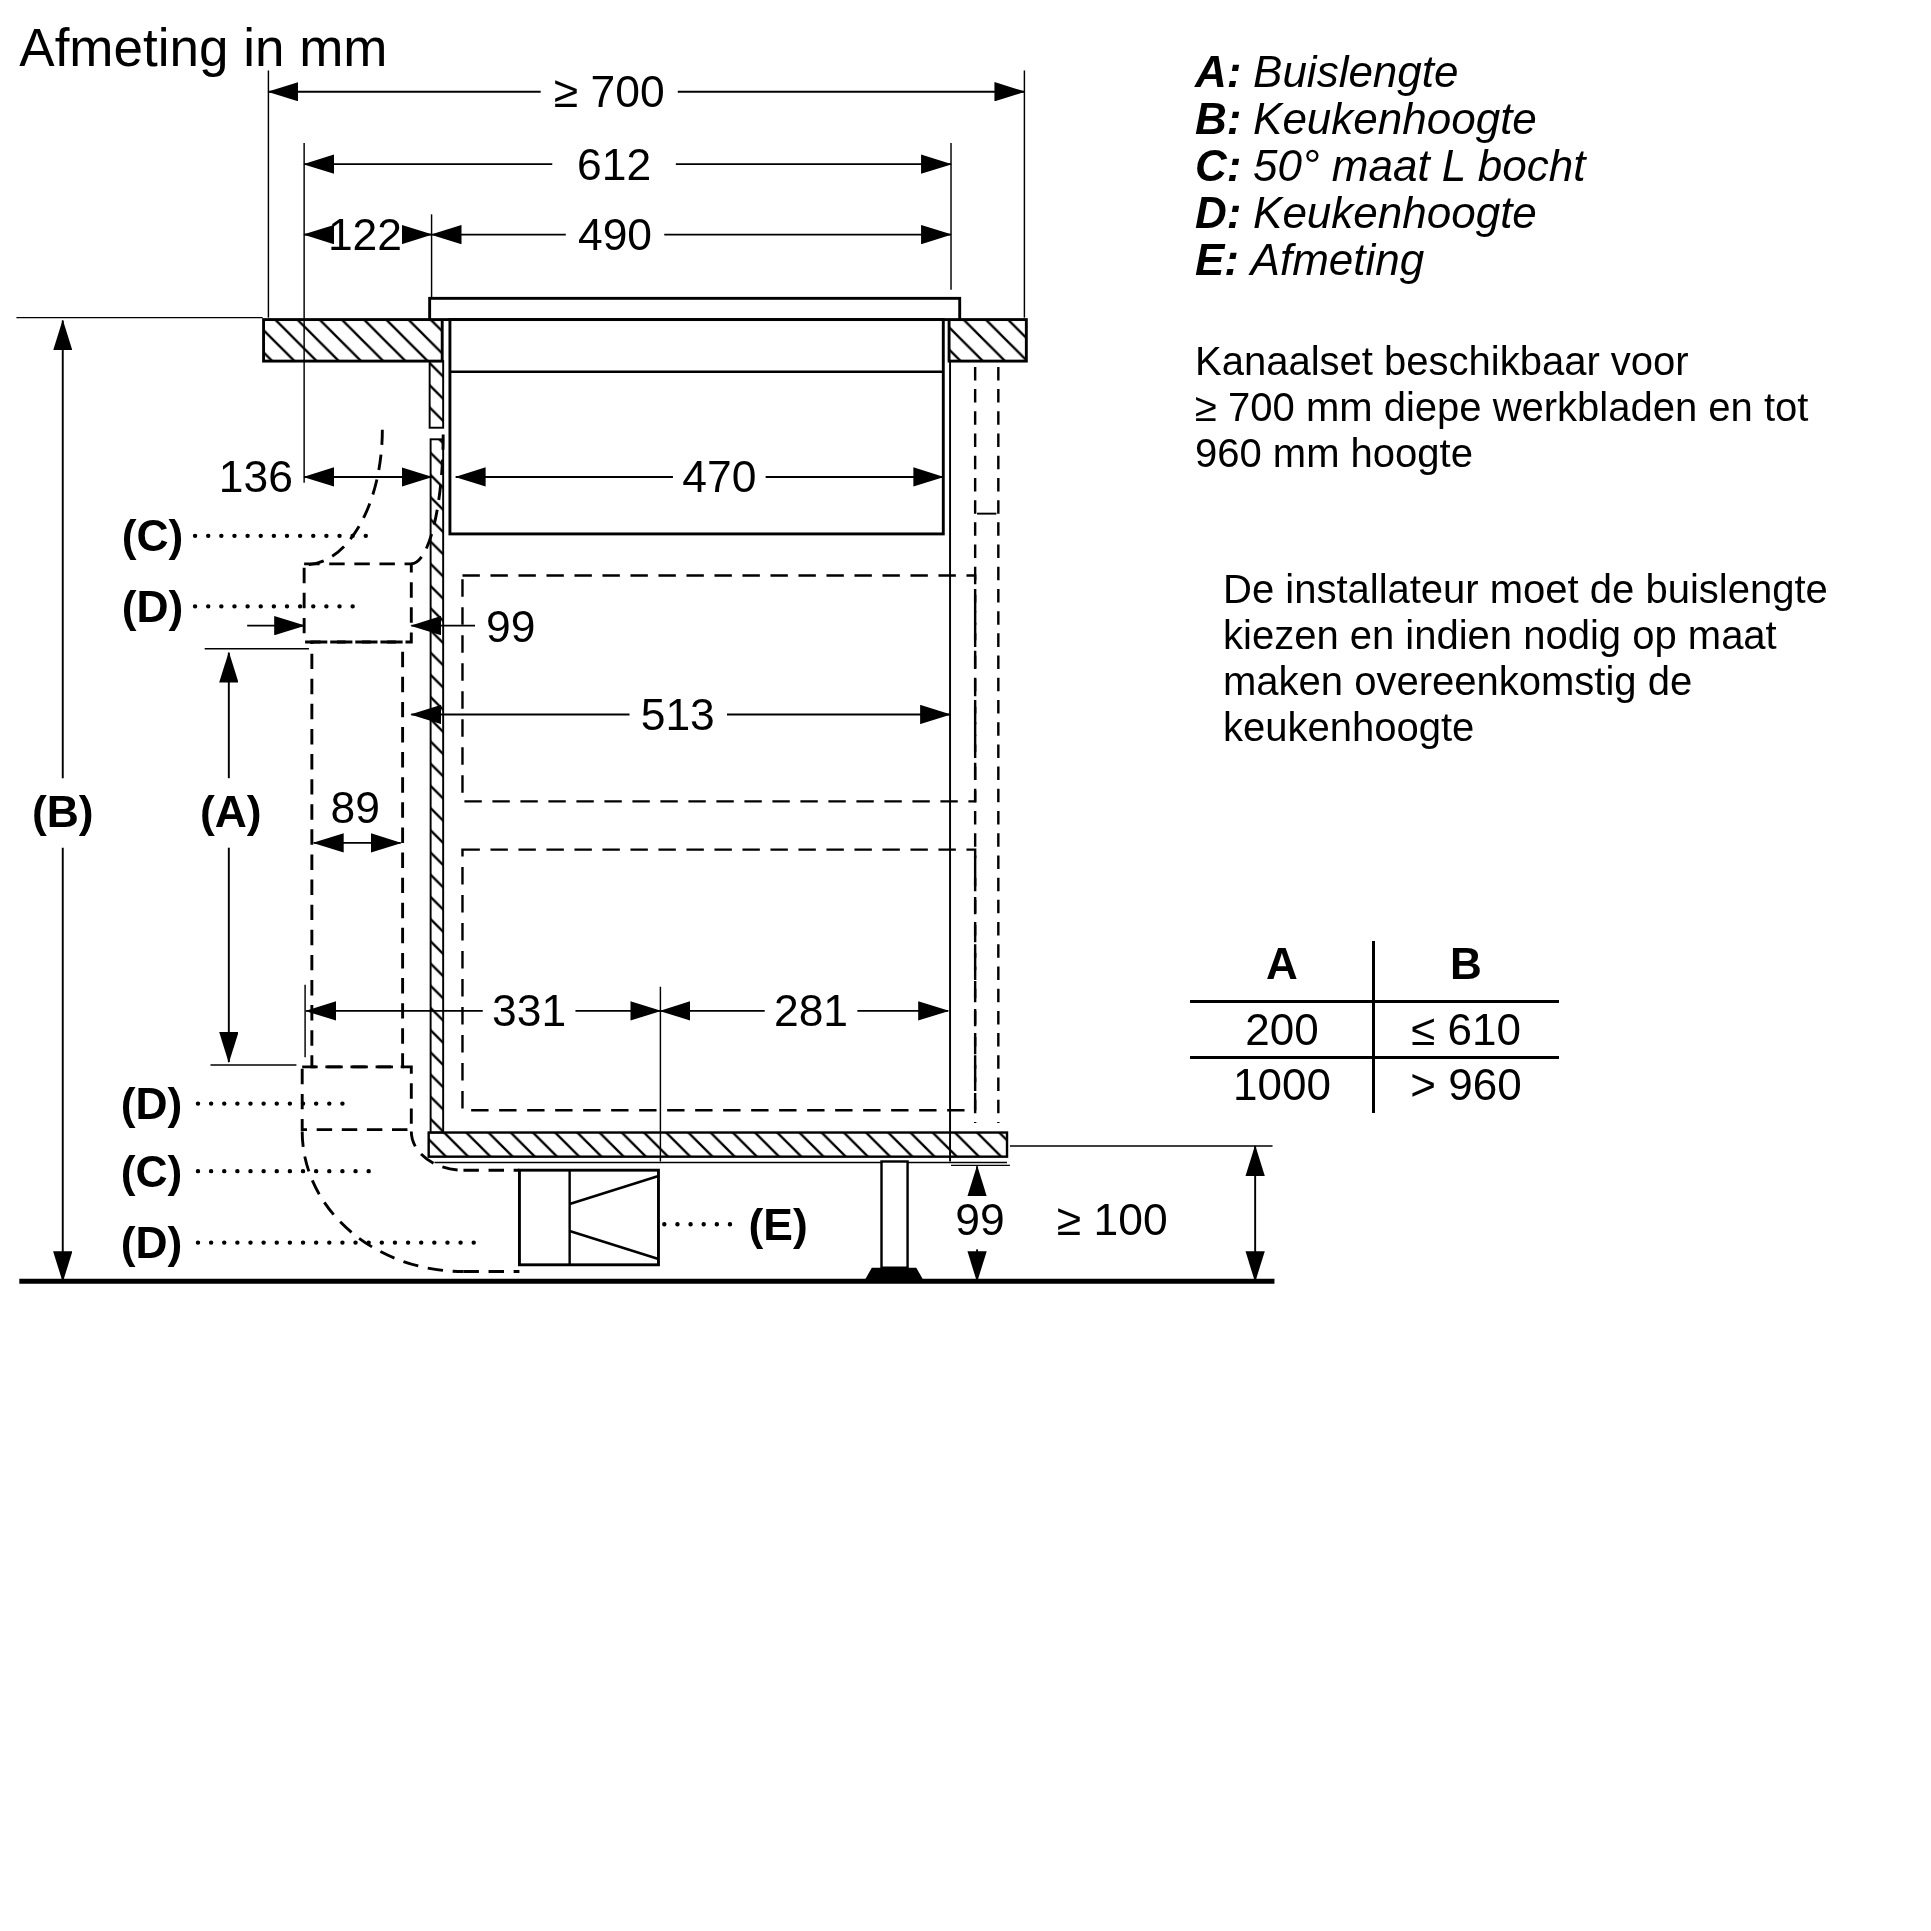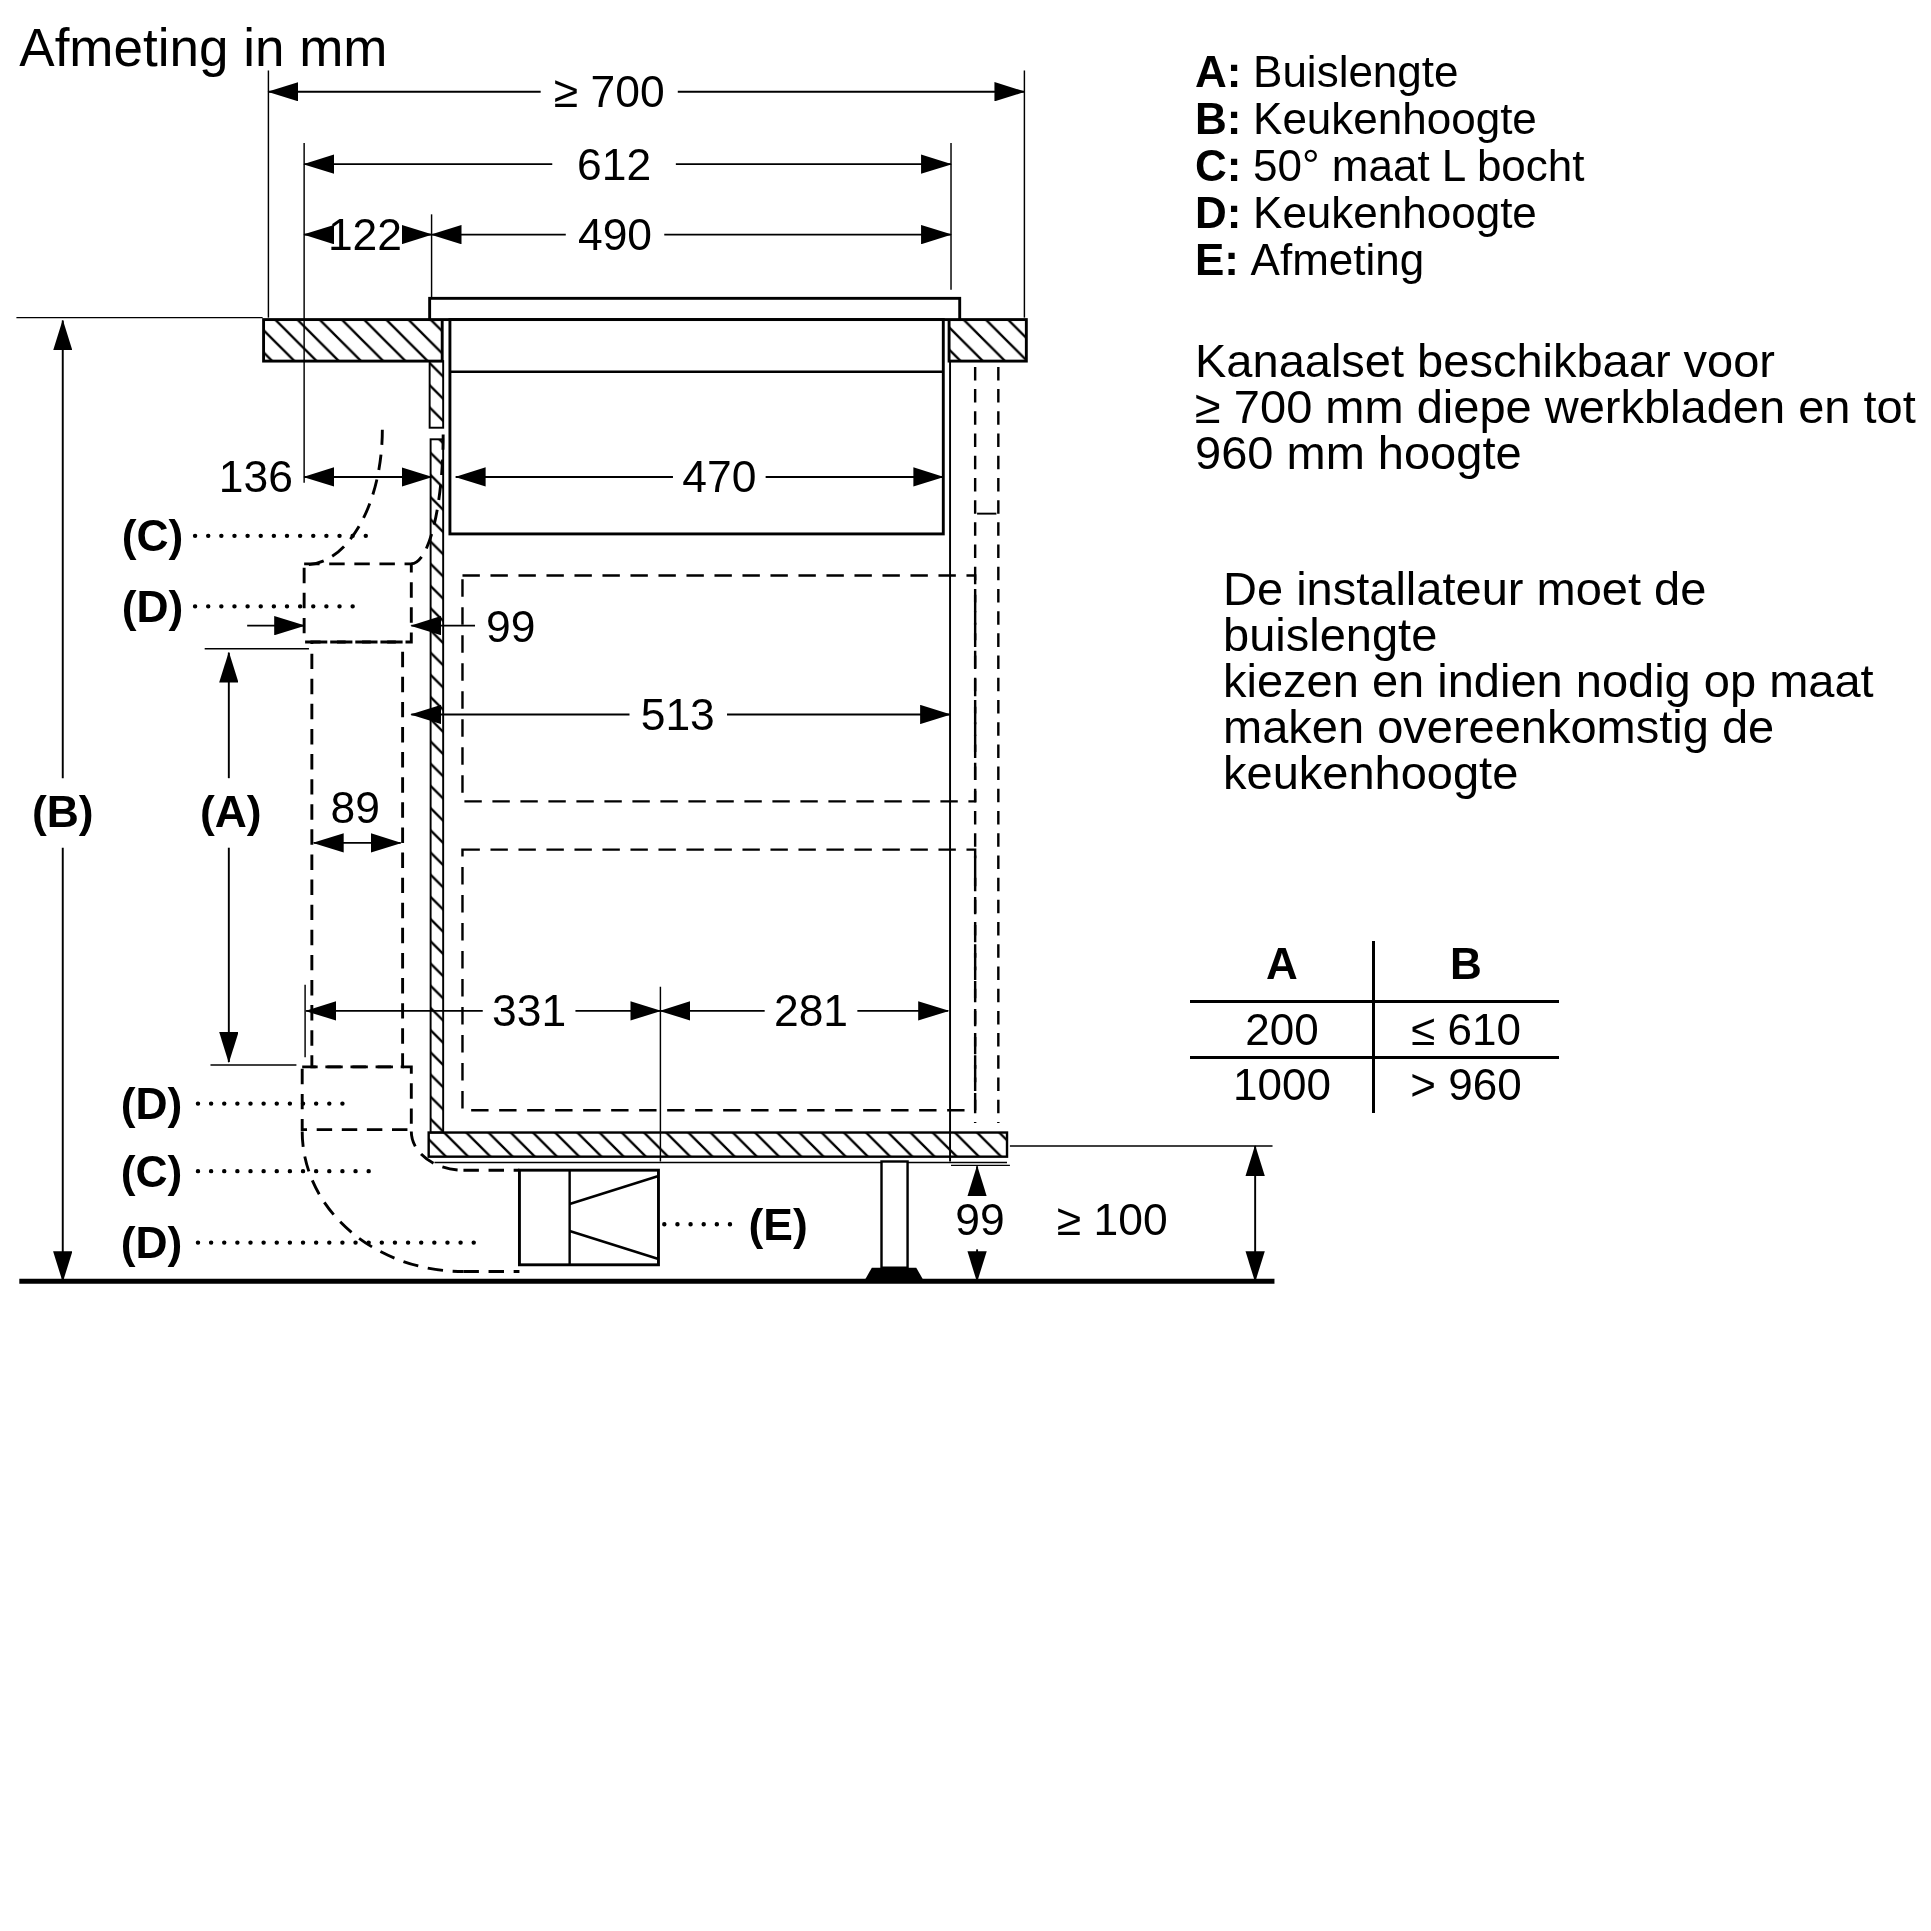--- a/index.html
+++ b/index.html
@@ -1,23 +1,23 @@
 <!DOCTYPE html>
 <html><head>
 <meta charset="utf-8">
 <style>
   html,body{margin:0;padding:0;background:#fff;}
   #page{position:relative;width:1931px;height:1931px;background:#fff;overflow:hidden;
         font-family:"Liberation Sans",sans-serif;color:#000;}
   #diagram-svg{position:absolute;left:0;top:0;}
   .ov{position:absolute;}
   .title{left:19.3px;top:17px;font-size:53px;}
-  .legend{left:1195px;top:48px;font-size:44px;line-height:47px;}
+  .legend{left:1195px;top:48px;font-size:44px;line-height:47px;font-style:italic;}
   .legend .row b{margin-right:11.6px;}
-  .note{left:1195px;font-size:47px;line-height:46px;white-space:pre-line;}
+  .note{left:1195px;font-size:40px;line-height:46px;white-space:pre-line;}
   .note1{top:338px;}
   .note2{top:566px;margin-left:28px;}
   .dtable{left:1190px;top:922px;width:369px;height:198px;font-size:44px;}
   .dtable .vline{position:absolute;left:182px;top:19.3px;width:2.9px;height:172px;background:#000;}
   .dtable .hline{position:absolute;left:0;width:369px;height:2.9px;background:#000;}
   .dtable .trow{position:absolute;left:0;width:369px;height:54px;display:flex;}
   .dtable .tcell{width:184px;display:flex;align-items:center;justify-content:center;}
   svg text{font-family:"Liberation Sans",sans-serif;font-size:46px;fill:#000;}
   svg text.lbl{font-weight:bold;}
   .s{stroke:#000;fill:none;}

